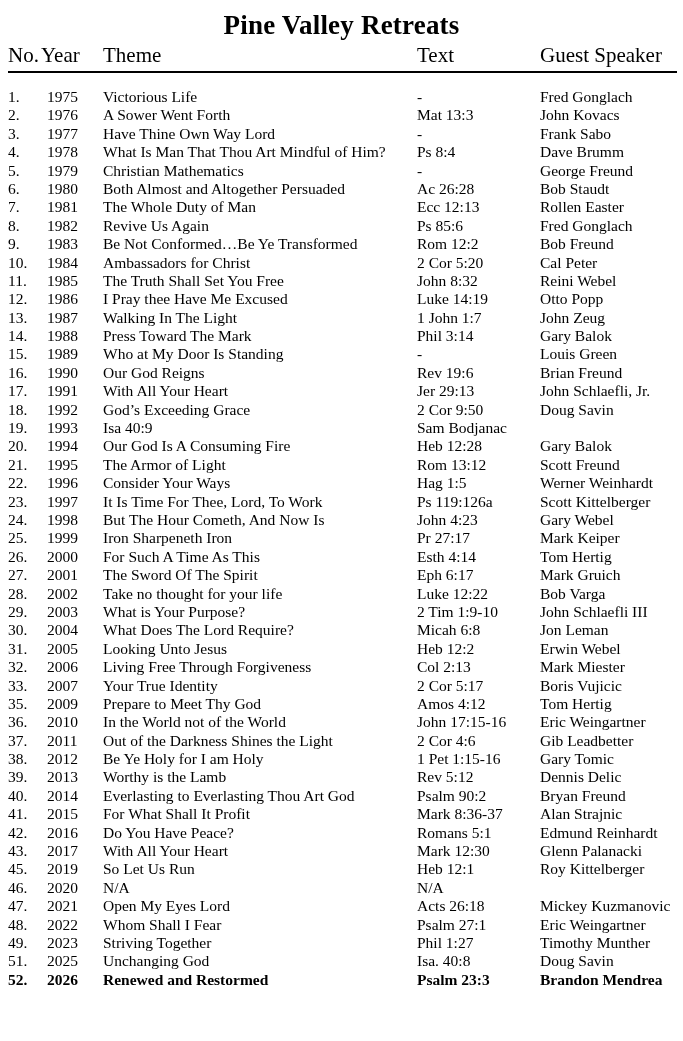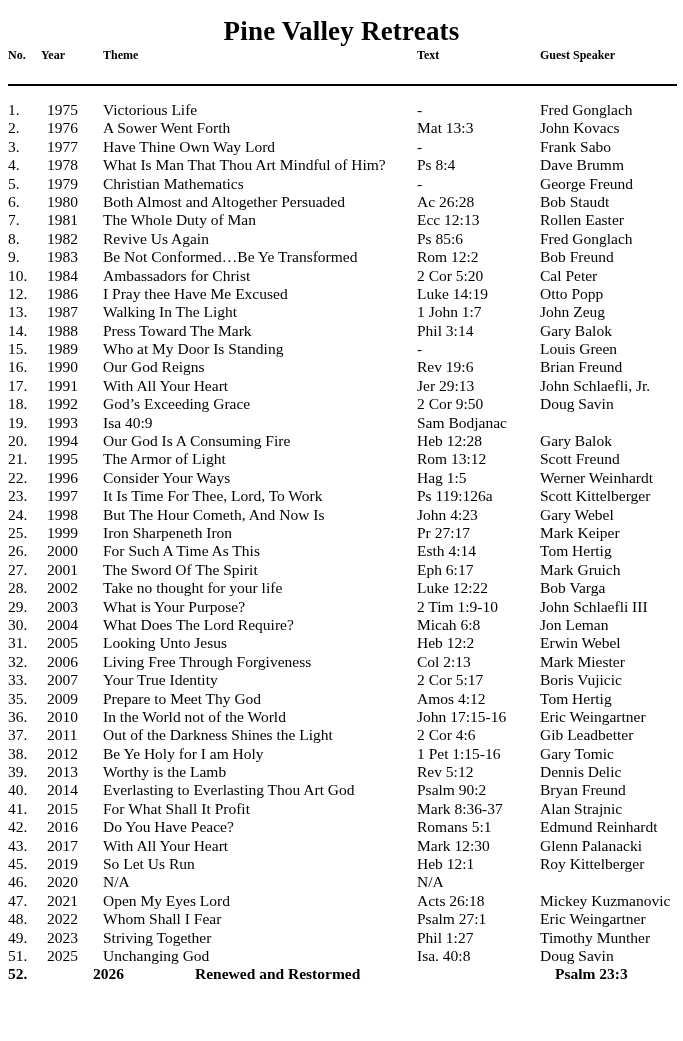--- a/index.html
+++ b/index.html
@@ -11,62 +11,61 @@
     position: relative;
     width: 683px;
     height: 1041px;
     background: #ffffff;
     color: #000000;
     font-family: "Liberation Serif", "DejaVu Serif", serif;
     overflow: hidden;
   }
   .title {
     margin: 0;
-    padding-top: 16px;
+    padding-top: 10px;
     text-align: center;
     font-size: 27px;
     font-weight: bold;
     letter-spacing: 0.2px;
   }
   .content {
     position: absolute;
     left: 8px;
     top: 46px;
     width: 669px;
   }
   .grid-row {
     display: grid;
     grid-template-columns: 39px 56px 314px 123px 137px;
     white-space: nowrap;
   }
   .header-row {
-    font-size: 12px;
-    font-weight: bold;
+    font-size: 21px;
+    font-weight: normal;
     line-height: 19px;
-    padding-bottom: 19px;
+    padding-bottom: 6px;
     border-bottom: 2.5px solid #000000;
   }
   .header-row .h-year {
     position: relative;
     left: -6px;
   }
   .rows {
     margin-top: 15px;
     font-size: 15.5px;
   }
   .row {
     height: 18.4px;
     line-height: 18.4px;
   }
   .row span {
     overflow: visible;
   }
   .row.bold {
     font-weight: bold;
-    gap: 46px;
   }
 </style>
 </head>
 <body>
 
 <div class="page">
   <h1 class="title">Pine Valley Retreats</h1>
 
   <div class="content">
     <div class="grid-row header-row">
@@ -142,20 +141,27 @@
           <span>Bob Freund</span>
         </div>
         <div class="grid-row row">
           <span>10.</span>
           <span>1984</span>
           <span>Ambassadors for Christ</span>
           <span>2 Cor 5:20</span>
           <span>Cal Peter</span>
         </div>
         <div class="grid-row row">
+          <span>11.</span>
+          <span>1985</span>
+          <span>The Truth Shall Set You Free</span>
+          <span>John 8:32</span>
+          <span>Reini Webel</span>
+        </div>
+        <div class="grid-row row">
           <span>12.</span>
           <span>1986</span>
           <span>I Pray thee Have Me Excused</span>
           <span>Luke 14:19</span>
           <span>Otto Popp</span>
         </div>
         <div class="grid-row row">
           <span>13.</span>
           <span>1987</span>
           <span>Walking In The Light</span>

